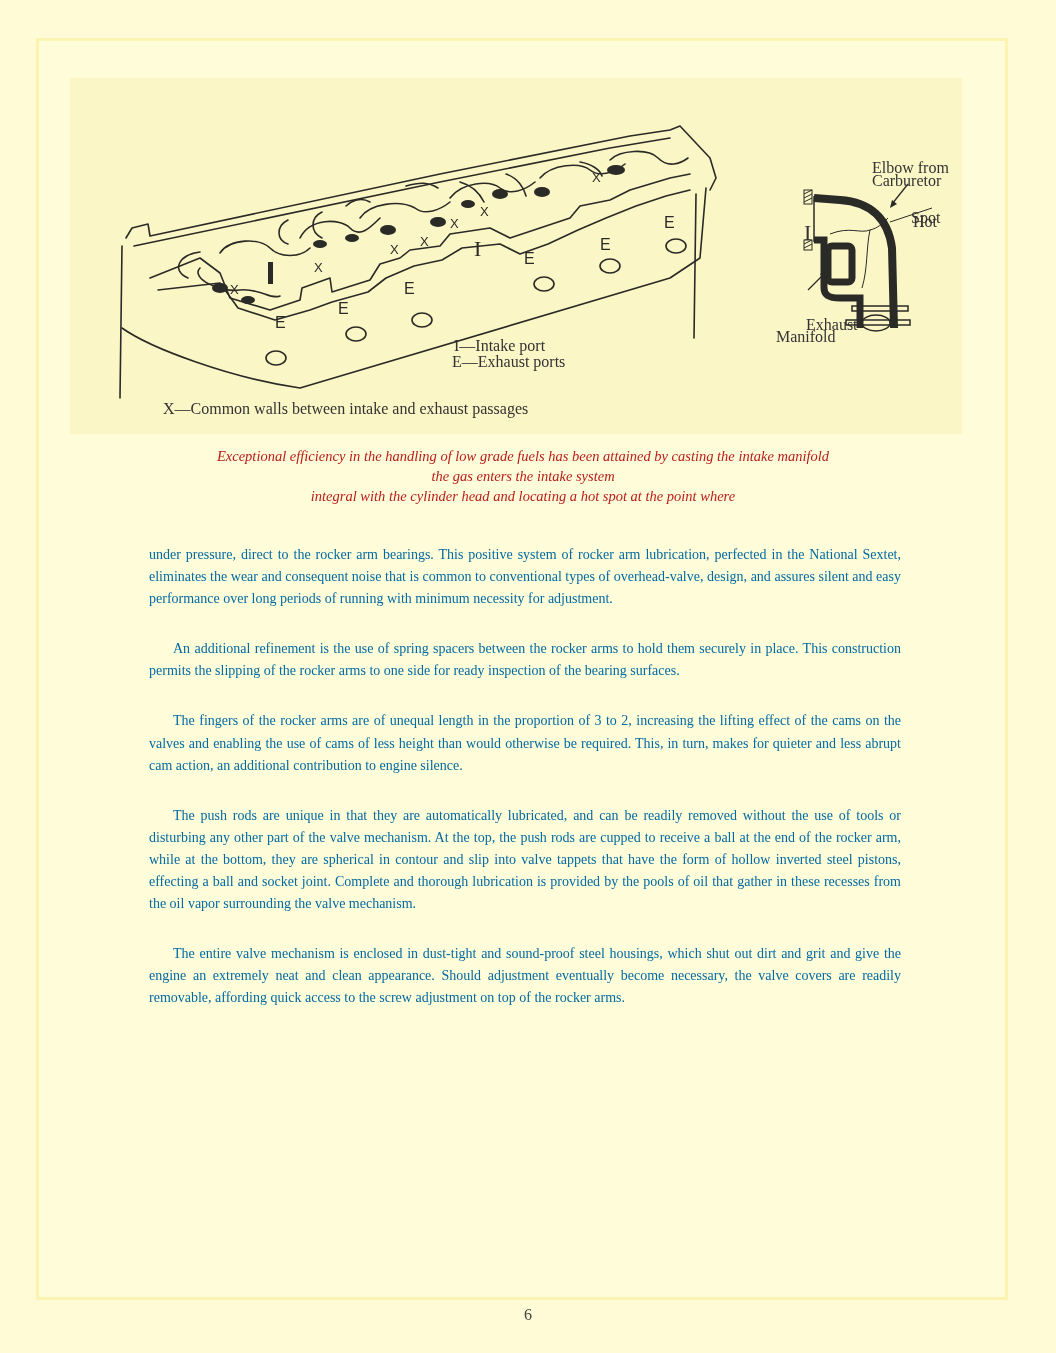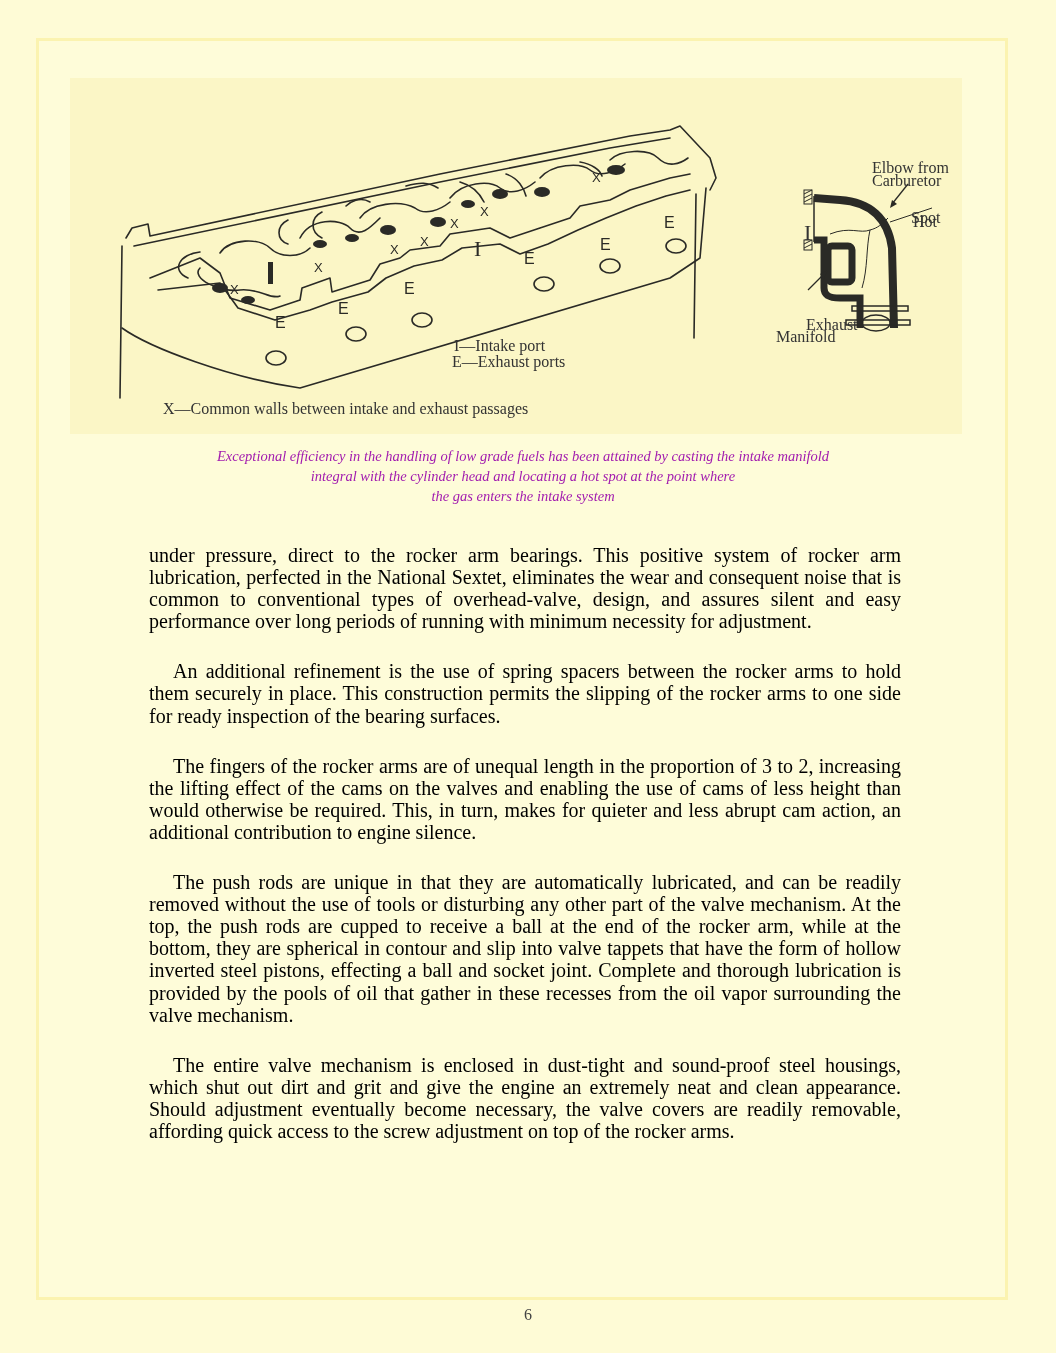--- a/index.html
+++ b/index.html
@@ -19,27 +19,27 @@
     background: #fbf6c6;
   }
   .figure-panel svg { position: absolute; left: 0; top: 0; }
   .label {
     position: absolute; font-size: 16px; line-height: 12px; color: #333;
     font-family: "Liberation Serif", serif; white-space: nowrap;
   }
   .caption {
     position: absolute; left: 100px; top: 446px; width: 846px;
     text-align: center; font-style: italic; font-size: 14.5px; line-height: 20px;
-    color: #a21caf;
+    color: #b91c1c;
   }
   .caption div { display: block; }
   .body-text {
     position: absolute; left: 149px; top: 544px; width: 752px;
-    font-size: 20px; line-height: 22.1px; text-align: justify;
-    color: #000000;
+    font-size: 14px; line-height: 22.1px; text-align: justify;
+    color: #0369a1;
   }
   .body-text p { margin: 0 0 12px 0; }
   .body-text p.indent { text-indent: 24px; margin-top: 28px; }
   .page-number {
     position: absolute; left: 0; width: 1056px; top: 1306px;
     text-align: center; font-size: 16px; color: #444;
   }
 </style>
 </head>
 <body>
@@ -159,22 +159,22 @@
   <div class="label" style="left:802px; top:97px; text-align:right; width:68px;">Carburetor</div>
   <div class="label" style="left:843px; top:138px;">Hot</div>
   <div class="label" style="left:841px; top:134px;">Spot</div>
   <div class="label" style="left:692px; top:241px;margin-left:44px;">Exhaust</div>
   <div class="label" style="left:706px; top:253px;text-align:center;">Manifold</div>
   <div class="label" style="left:734px; top:144px; font-size:22px; line-height:22px;">I</div>
 </div>
 
 <div class="caption">
   <div>Exceptional efficiency in the handling of low grade fuels has been attained by casting the intake manifold</div>
+  <div>the gas enters the intake system</div>
   <div>integral with the cylinder head and locating a hot spot at the point where</div>
-  <div>the gas enters the intake system</div>
 </div>
 
 <div class="body-text">
   <p>under pressure, direct to the rocker arm bearings. This positive system of rocker arm lubrication, perfected in the National Sextet, eliminates the wear and consequent noise that is common to conventional types of overhead-valve, design, and assures silent and easy performance over long periods of running with minimum necessity for adjustment.</p>
   <p class="indent">An additional refinement is the use of spring spacers between the rocker arms to hold them securely in place. This construction permits the slipping of the rocker arms to one side for ready inspection of the bearing surfaces.</p>
   <p class="indent">The fingers of the rocker arms are of unequal length in the proportion of 3 to 2, increasing the lifting effect of the cams on the valves and enabling the use of cams of less height than would otherwise be required. This, in turn, makes for quieter and less abrupt cam action, an additional contribution to engine silence.</p>
   <p class="indent">The push rods are unique in that they are automatically lubricated, and can be readily removed without the use of tools or disturbing any other part of the valve mechanism. At the top, the push rods are cupped to receive a ball at the end of the rocker arm, while at the bottom, they are spherical in contour and slip into valve tappets that have the form of hollow inverted steel pistons, effecting a ball and socket joint. Complete and thorough lubrication is provided by the pools of oil that gather in these recesses from the oil vapor surrounding the valve mechanism.</p>
   <p class="indent">The entire valve mechanism is enclosed in dust-tight and sound-proof steel housings, which shut out dirt and grit and give the engine an extremely neat and clean appearance. Should adjustment eventually become necessary, the valve covers are readily removable, affording quick access to the screw adjustment on top of the rocker arms.</p>
 </div>
 

